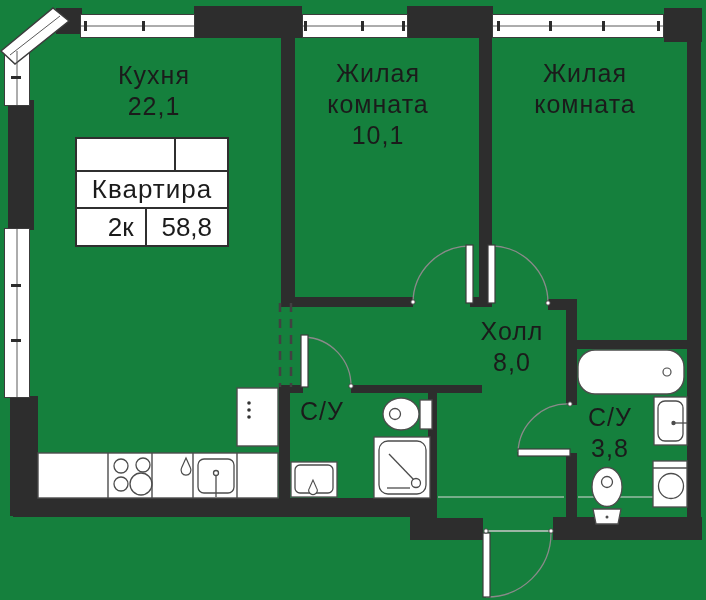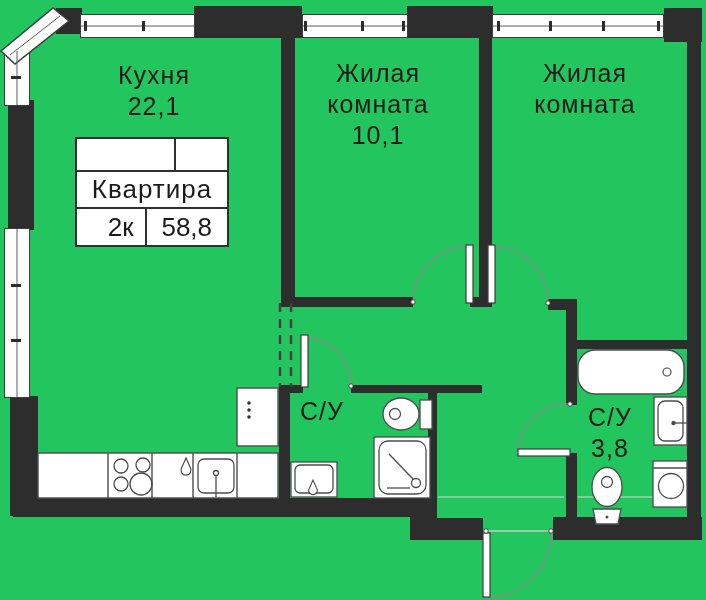--- a/index.html
+++ b/index.html
@@ -1,16 +1,16 @@
 <!DOCTYPE html>
 <html><head>
 <meta charset="utf-8">
 <style>
   html,body{margin:0;padding:0;background:#fff;}
-  .plan{position:relative;width:706px;height:600px;background:#22c55e;overflow:hidden;
+  .plan{position:relative;width:706px;height:600px;background:#15803d;overflow:hidden;
         font-family:"Liberation Sans",sans-serif;color:#1b1b1b;}
   .wall{position:absolute;background:#2d2d2d;}
   .win{position:absolute;background:#fff;border:1.5px solid #3c3c3c;box-sizing:border-box;}
   .svglayer{position:absolute;left:0;top:0;width:706px;height:600px;}
   .room-label{position:absolute;text-align:center;z-index:5;}
   .rname,.rarea{display:block;font-size:25px;line-height:31px;letter-spacing:1px;}
   .tblock{position:absolute;left:75px;top:137px;width:154px;height:110px;
           border:2px solid #2f2f2f;box-sizing:border-box;background:#fff;z-index:5;}
   .tb-r1{height:33px;border-bottom:2px solid #2f2f2f;display:flex;box-sizing:border-box;}
   .tb-r1c1{width:66%;border-right:2px solid #2f2f2f;box-sizing:border-box;}
@@ -205,20 +205,22 @@
     <span class="rarea">22,1</span>
   </div>
   <div class="room-label" style="left:300px;top:58px;width:156px">
     <span class="rname">Жилая комната</span>
     <span class="rarea">10,1</span>
   </div>
   <div class="room-label" style="left:507px;top:58px;width:156px">
     <span class="rname">Жилая комната</span>
   </div>
   <div class="room-label" style="left:462px;top:316px;width:100px">
+    <span class="rname">Холл</span>
+    <span class="rarea">8,0</span>
   </div>
   <div class="room-label" style="left:276px;top:396px;width:92px">
     <span class="rname">С/У</span>
   </div>
   <div class="room-label" style="left:564px;top:402px;width:92px">
     <span class="rname">С/У</span>
     <span class="rarea">3,8</span>
   </div>
 
   <div class="tblock">

